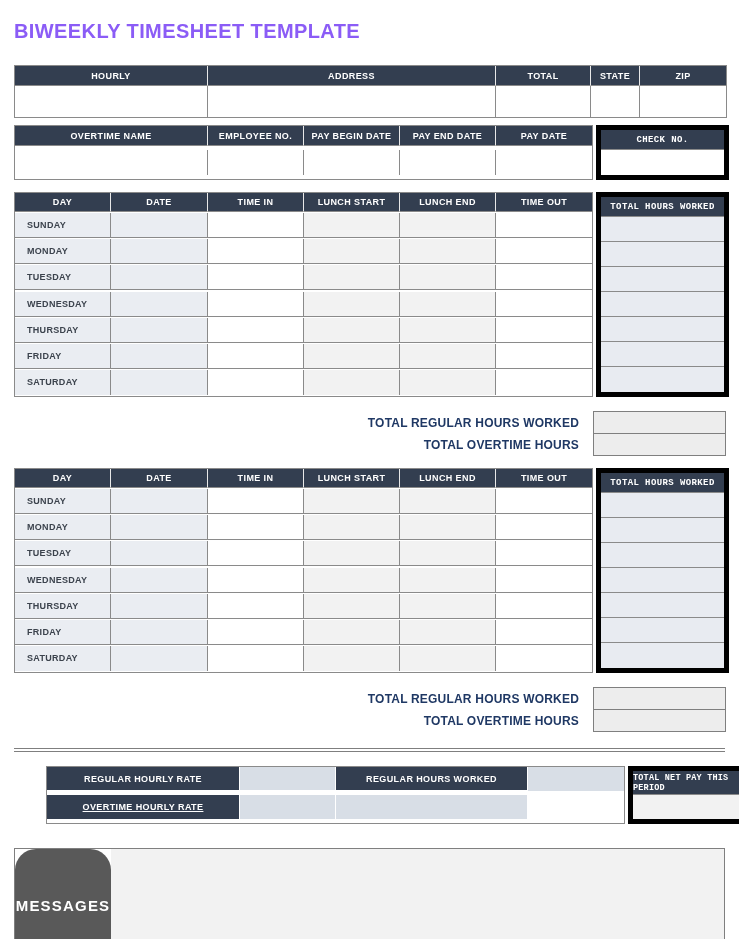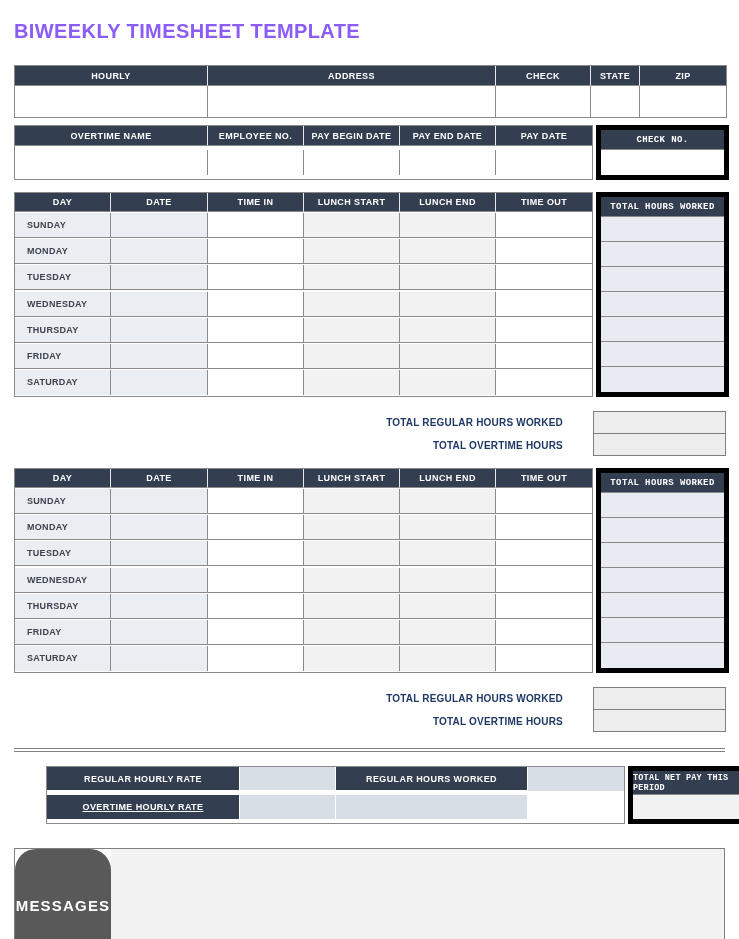--- a/index.html
+++ b/index.html
@@ -70,23 +70,23 @@
   .rcol .rcell { display:flex; align-items:center; }
 
   .mt7  { margin-top:7px; }
   .mt12 { margin-top:12px; }
   .mt14 { margin-top:14px;padding-left:32px; }
   .mt11 { margin-top:11px; }
 
   
   .totals { display:grid; grid-template-columns:1fr 133px; width:712px; margin-top:14px; }
   .totals .t-label {
-    font-size:10px; font-weight:bold; color:#1f3864; letter-spacing:0.2px;
+    font-size:12px; font-weight:bold; color:#1f3864; letter-spacing:0.2px;
     display:flex; align-items:center; justify-content:flex-end;
-    padding-right:30px; height:23px;
+    padding-right:14px; height:23px;
   }
   .totals .t-box {
     height:23px; background:#ededed; border:1px solid #7f7f7f;
   }
   .totals .t-box.second { margin-top:-1px; }
   .totals .t-label.second { margin-top:-1px; height:24px; }
 
   .divider {
     width:711px; height:4px; margin-top:15px;
     border-top:1px solid #7f7f7f; border-bottom:1px solid #7f7f7f;
@@ -117,21 +117,21 @@
 </head>
 <body>
 
 <div class="page">
 
   <h1 class="title">BIWEEKLY TIMESHEET TEMPLATE</h1>
 
   <div class="grid grid-company">
     <div class="th">HOURLY</div>
     <div class="th">ADDRESS</div>
-    <div class="th">CHECK</div>
+    <div class="th">TOTAL</div>
     <div class="th">STATE</div>
     <div class="th">ZIP</div>
     <div class="cell row-co bg-white"></div>
     <div class="cell row-co bg-white"></div>
     <div class="cell row-co bg-white"></div>
     <div class="cell row-co bg-white"></div>
     <div class="cell row-co bg-white"></div>
   </div>
 
   <div class="tbl-flex mt7">

